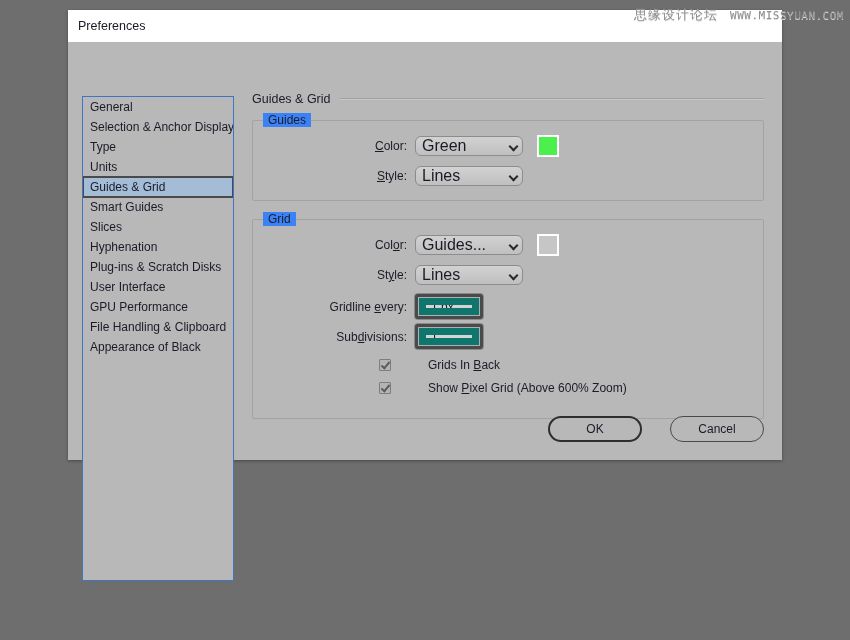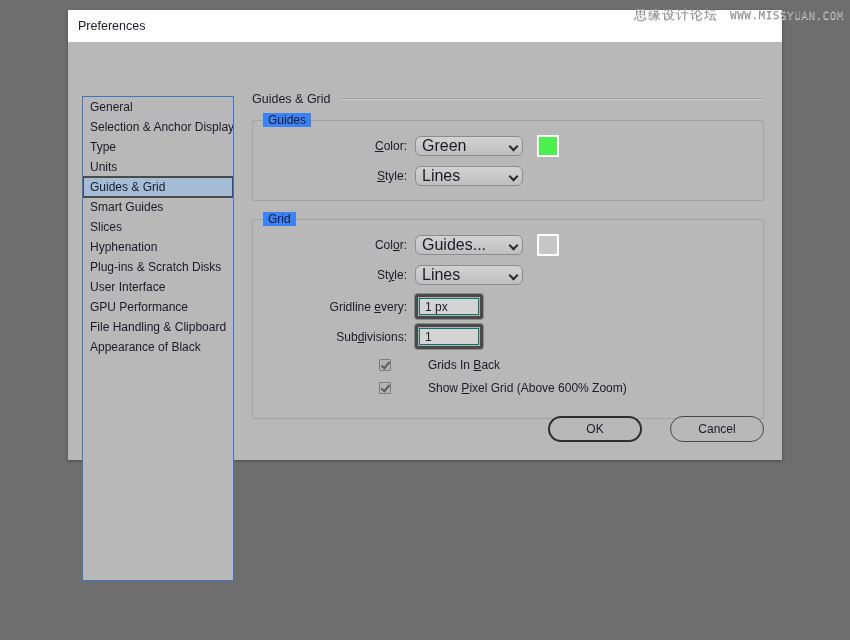--- a/index.html
+++ b/index.html
@@ -214,21 +214,21 @@
     border-radius: 3px;
     padding: 1px;
     background: #b0b0b0;
     display: inline-block;
     box-shadow: 0 0 0 1px #8a8a8a;
   }
   .input-focus input {
     width: 60px;
     height: 17px;
     background: #d4d4d4;
-    border: 1px solid #0f766e;
+    border: 7px solid #0f766e;
     font-family: "Liberation Sans", sans-serif;
     font-size: 12px;
     color: #1b1b28;
     padding: 0 0 0 5px;
     box-sizing: border-box;
     outline: none;
     display: block;
   }
   .row.tight { margin-bottom: 5px; }
 

